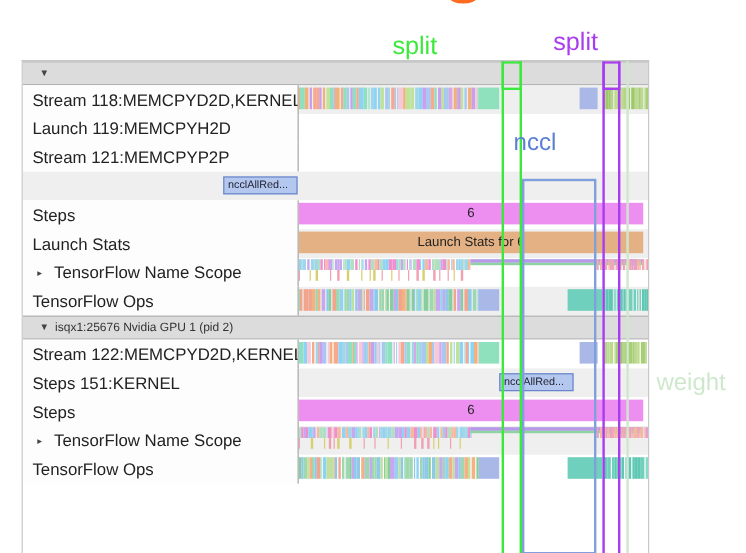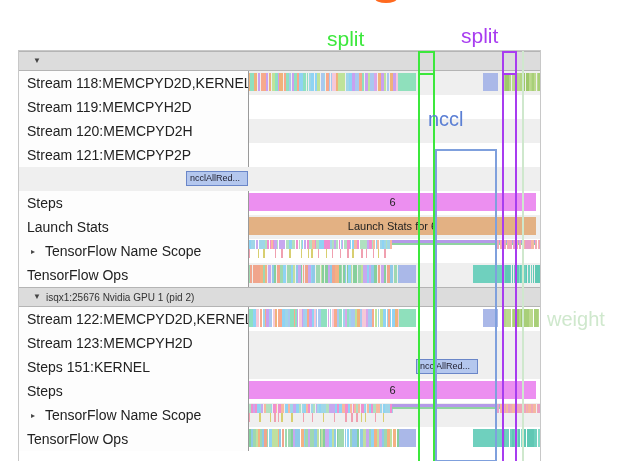--- a/index.html
+++ b/index.html
@@ -153,29 +153,23 @@
           <div class="strip" style="left: 281.6px; width: 1.2px; top: 2px; height: 18px; background: rgb(180, 214, 134);"></div>
           <div class="strip" style="left: 282.7px; width: 2.3px; top: 2px; height: 18px; background: rgb(168, 207, 120);"></div>
           <div class="strip" style="left: 285px; width: 1.8px; top: 2px; height: 18px; background: rgb(188, 217, 142);"></div>
           <div class="strip" style="left: 287.5px; width: 1.5px; top: 2px; height: 18px; background: rgb(188, 217, 142);"></div>
           <div class="strip" style="left: 288.9px; width: 1.7px; top: 2px; height: 18px; background: rgb(168, 207, 120);"></div>
           <div class="strip" style="left: 290.6px; width: 0.4px; top: 2px; height: 18px; background: rgb(188, 217, 142);"></div>
         </div>
       </div>
       <div class="lane">
         <div class="label">
-          <span>Stream 119:MEMCPYH2D</span>
+          <span>Launch 119:MEMCPYH2D</span>
         </div>
         <div class="track white"></div>
-      </div>
-      <div class="lane">
-        <div class="label">
-          <span>Stream 120:MEMCPYD2H</span>
-        </div>
-        <div class="track alt"></div>
       </div>
       <div class="lane">
         <div class="label">
           <span>Stream 121:MEMCPYP2P</span>
         </div>
         <div class="track white"></div>
       </div>
       <div class="lane">
         <div class="track alt">
           <div class="ncclbox" style="left: 167px; width: 62px; top: 4px; height: 15px;">ncclAllRed...</div>
@@ -486,26 +480,20 @@
           <div class="strip" style="left: 273.7px; width: 2.1px; top: 2px; height: 18px; background: rgb(168, 207, 120);"></div>
           <div class="strip" style="left: 275.8px; width: 2.1px; top: 2px; height: 18px; background: rgb(168, 207, 120);"></div>
           <div class="strip" style="left: 277.9px; width: 2px; top: 2px; height: 18px; background: rgb(168, 207, 120);"></div>
           <div class="strip" style="left: 279.9px; width: 2.2px; top: 2px; height: 18px; background: rgb(188, 217, 142);"></div>
           <div class="strip" style="left: 282.1px; width: 1.9px; top: 2px; height: 18px; background: rgb(188, 217, 142);"></div>
           <div class="strip" style="left: 284.6px; width: 1.4px; top: 2px; height: 18px; background: rgb(168, 207, 120);"></div>
           <div class="strip" style="left: 286px; width: 2.5px; top: 2px; height: 18px; background: rgb(168, 207, 120);"></div>
           <div class="strip" style="left: 288.6px; width: 1.5px; top: 2px; height: 18px; background: rgb(180, 214, 134);"></div>
           <div class="strip" style="left: 290.7px; width: 0.3px; top: 2px; height: 18px; background: rgb(188, 217, 142);"></div>
         </div>
-      </div>
-      <div class="lane">
-        <div class="label">
-          <span>Stream 123:MEMCPYH2D</span>
-        </div>
-        <div class="track alt"></div>
       </div>
       <div class="lane">
         <div class="label">
           <span>Steps 151:KERNEL</span>
         </div>
         <div class="track alt">
           <div class="ncclbox" style="left: 167px; width: 62px; top: 4px; height: 15px;">ncclAllRed...</div>
         </div>
       </div>
       <div class="lane">

